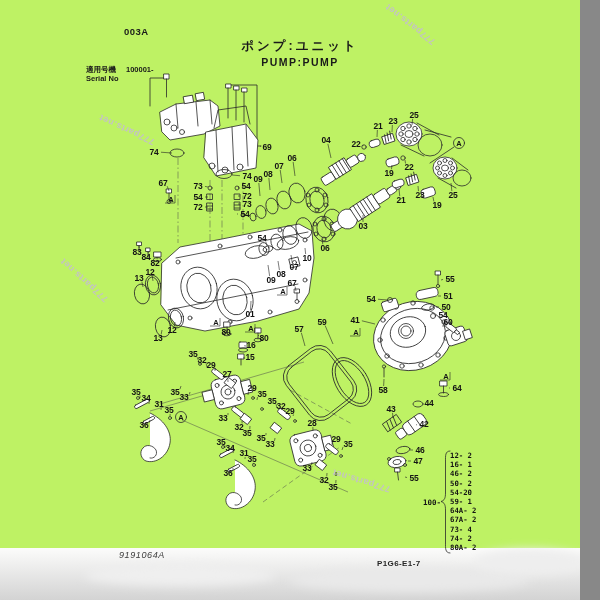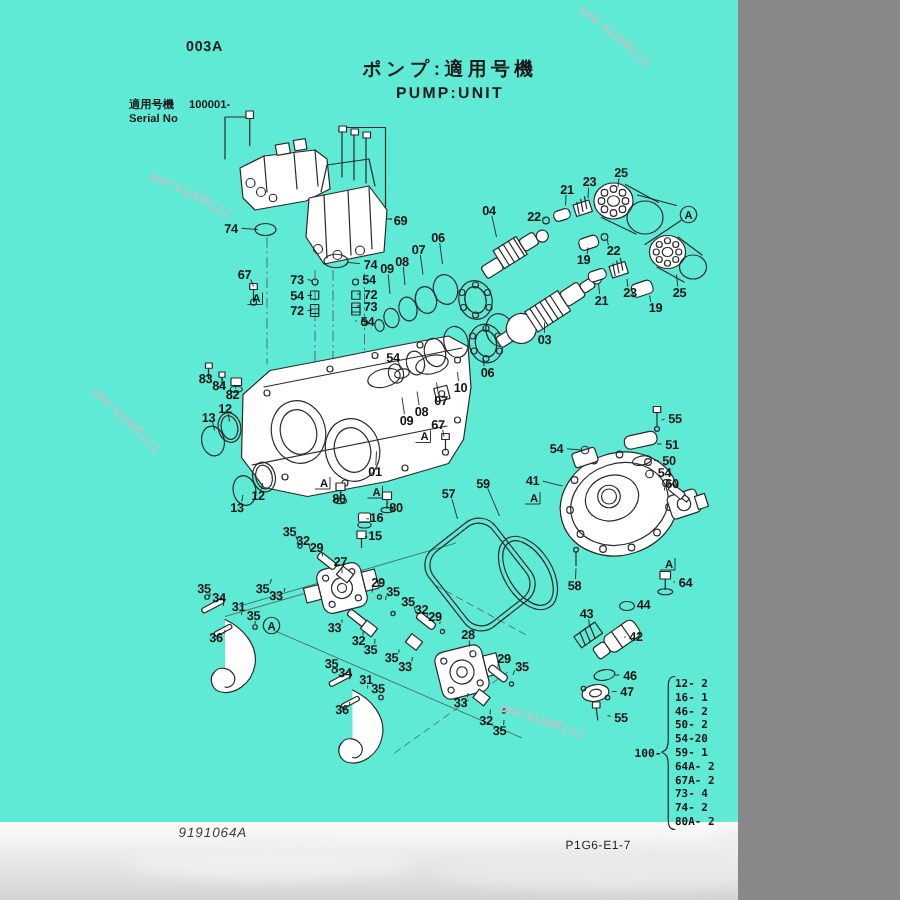--- a/index.html
+++ b/index.html
@@ -1,26 +1,26 @@
 <!DOCTYPE html>
 <html><head>
 <meta charset="utf-8">
 <style>
   html,body{margin:0;padding:0;background:#888;}
-  .page{position:relative;width:492px;height:600px;background:#5eead4;overflow:hidden;
+  .page{position:relative;width:580px;height:600px;background:#bef264;overflow:hidden;
         font-family:"Liberation Sans",sans-serif;color:#1a1a1a;}
   .abs{position:absolute;}
   .page-code{left:124px;top:26px;font-size:9.5px;font-weight:700;letter-spacing:.5px;}
   .title-block{left:200px;top:38px;width:200px;text-align:center;}
   .title-jp{font-size:12.5px;font-weight:700;letter-spacing:3px;}
   .title-en{font-size:10.5px;font-weight:700;letter-spacing:1.5px;margin-top:1px;}
   .serial-block{left:86px;top:66px;font-size:7.5px;font-weight:700;line-height:8.5px;}
   .serial-value{margin-left:10px;}
   .doc-code{left:119px;top:550px;font-size:9px;font-weight:400;font-style:italic;color:#3d3d3d;letter-spacing:.6px;}
-  .sheet-code{left:377px;top:559px;font-size:8px;font-weight:400;color:#262626;letter-spacing:.4px;}
+  .sheet-code{left:377px;top:559px;font-size:8px;font-weight:700;color:#262626;letter-spacing:.4px;}
   svg{position:absolute;left:0;top:0;}
   .ln{stroke:#2a2a2a;fill:none;stroke-width:.8;stroke-linecap:round;stroke-linejoin:round;}
   .fw{fill:#ffffff;}
   .thin{stroke:#4a4a4a;stroke-width:.5;fill:none;}
   .dash{stroke-dasharray:5,3;}
   .dashdot{stroke-dasharray:7,2.5,1.5,2.5;}
   .lbl{font:700 8.5px "Liberation Sans",sans-serif;fill:#141414;letter-spacing:-.2px;}
   .amark{font:700 7.5px "Liberation Sans",sans-serif;fill:#141414;}
   .row{font:700 7.3px "DejaVu Sans Mono",monospace;fill:#141414;}
   .grp{font:700 7.5px "DejaVu Sans Mono",monospace;fill:#141414;}
@@ -28,22 +28,22 @@
   .leader{stroke:#222;stroke-width:.6;fill:none;}
 </style>
 </head>
 <body>
 
 <div class="page">
 
   <div class="abs page-code">003A</div>
 
   <div class="abs title-block">
-    <div class="title-jp">ポンプ:適用号機</div>
-    <div class="title-en">PUMP:UNIT</div>
+    <div class="title-jp">ポンプ:ユニット</div>
+    <div class="title-en">PUMP:PUMP</div>
   </div>
 
   <div class="abs serial-block">
     <span>適用号機</span><span class="serial-value">100001-</span><br>
     <span>Serial No</span>
   </div>
 
   <svg id="diagram" width="600" height="600" viewBox="0 0 600 600">
     <defs>
       <filter id="soft" x="-50%" y="-50%" width="200%" height="200%">

